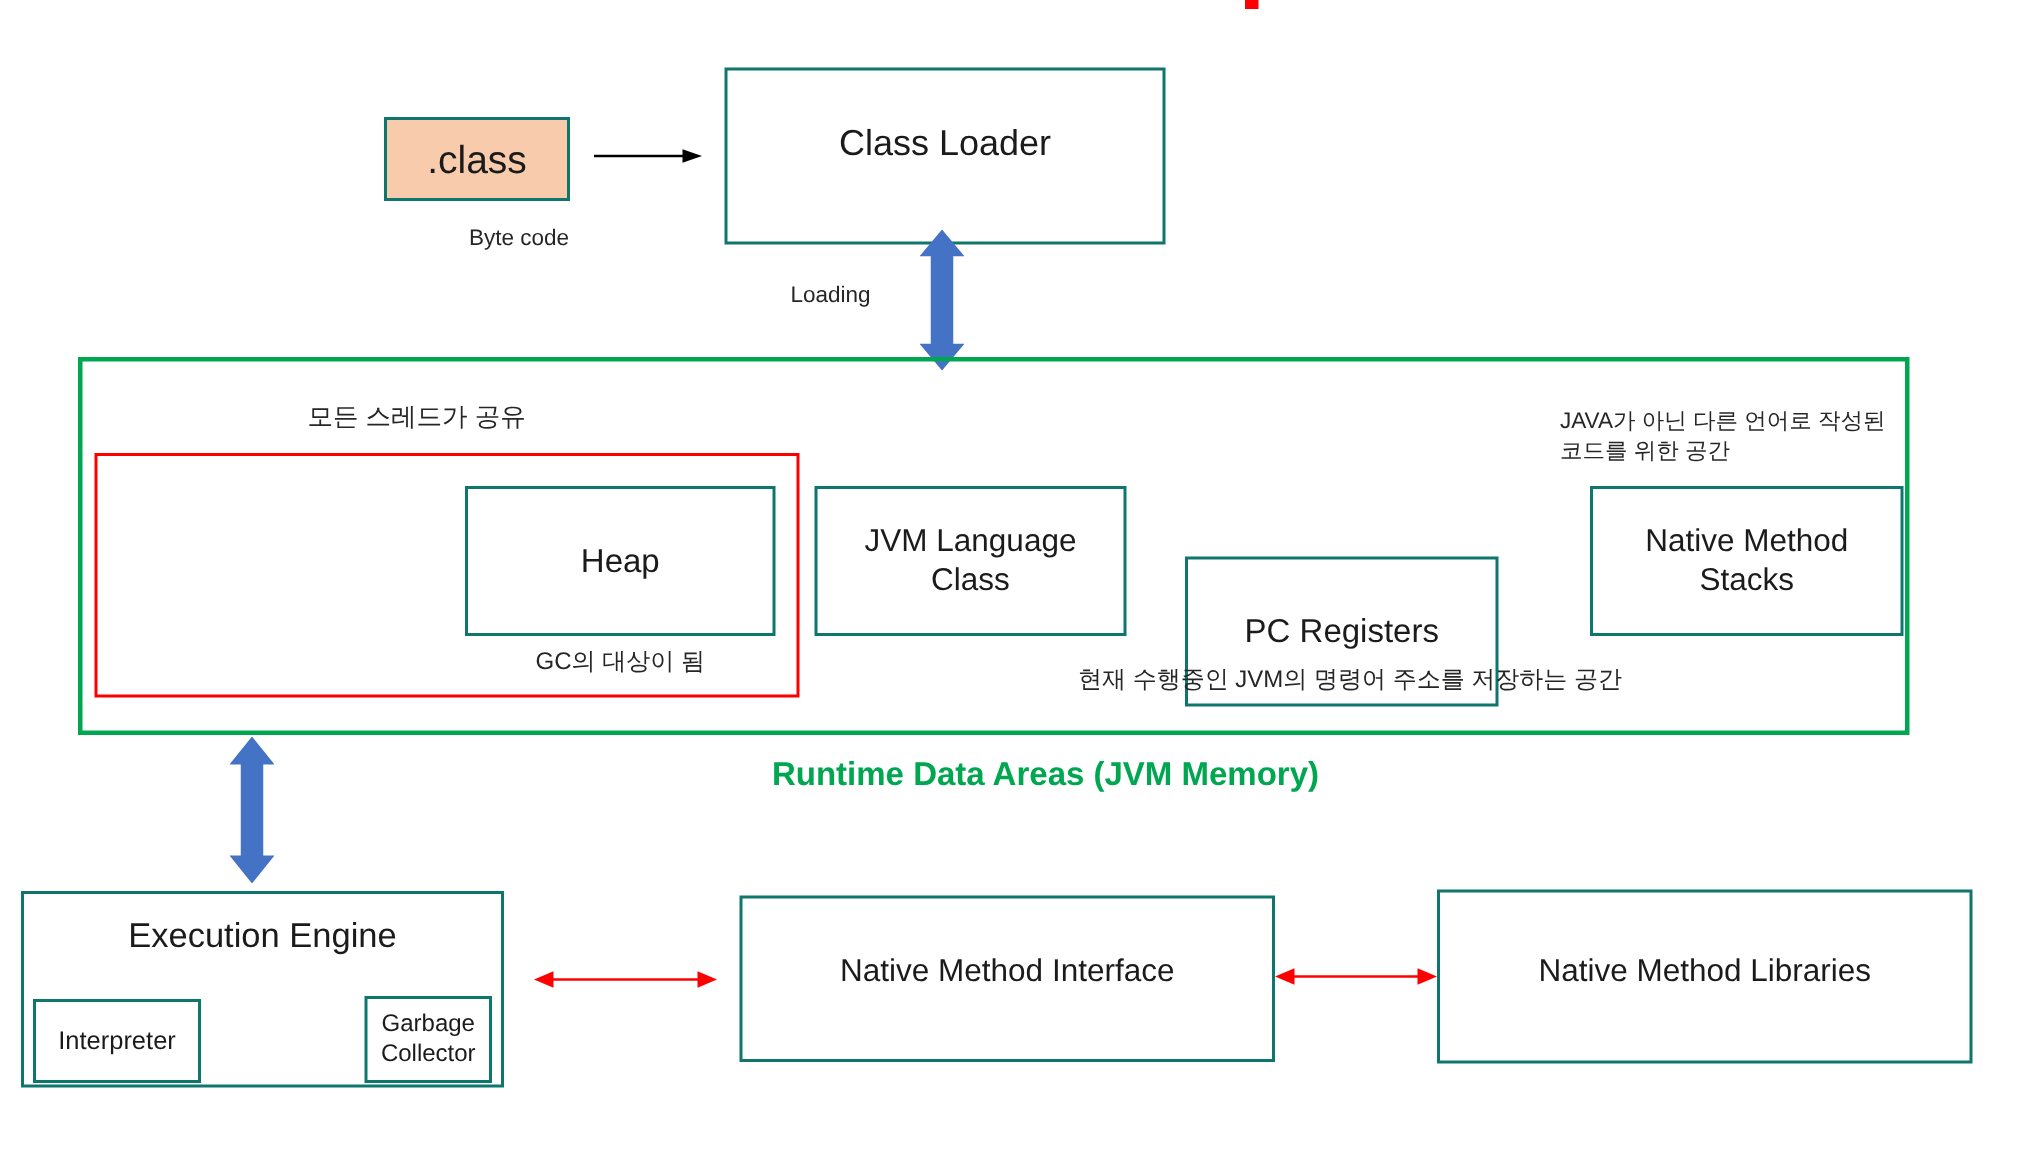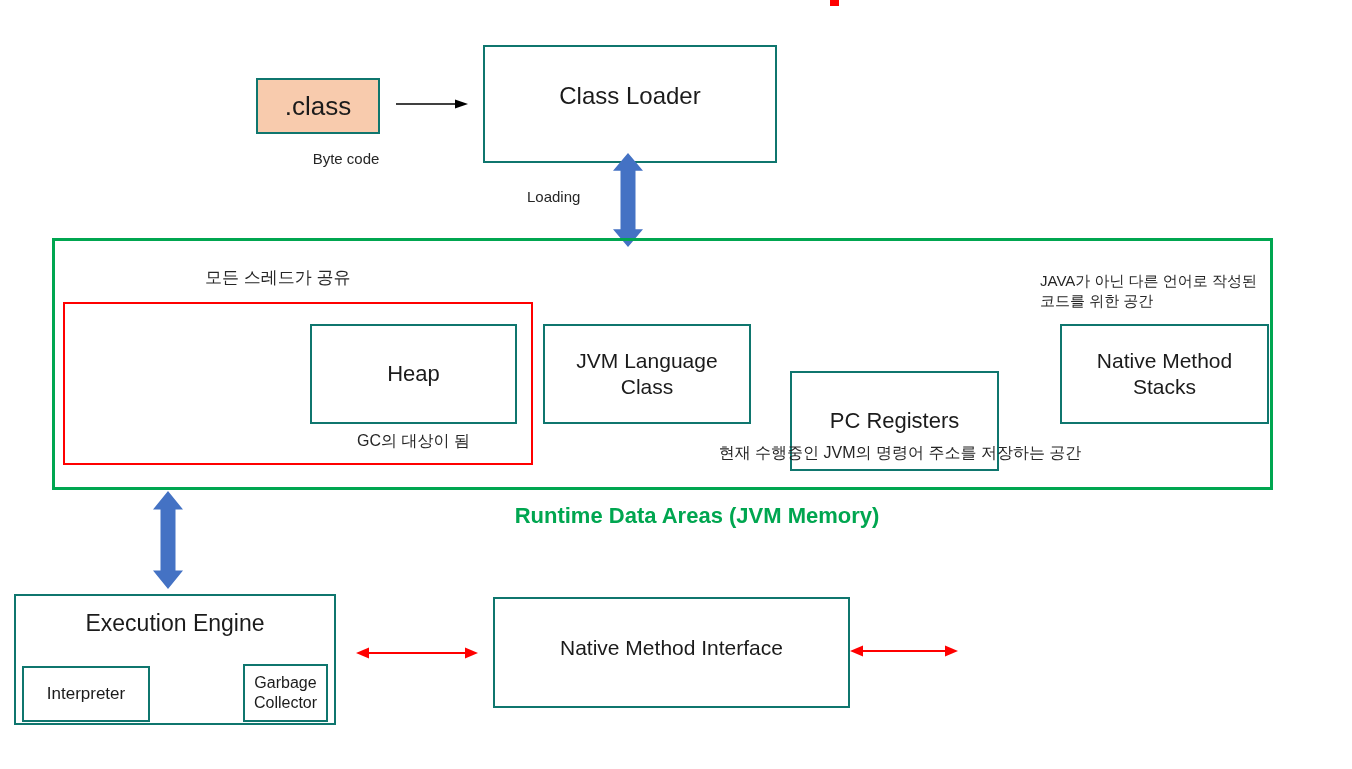--- a/index.html
+++ b/index.html
@@ -92,21 +92,21 @@
   <div class="note center" style="left: 700px; top: 443px; width: 400px; font-size: 16px; position: absolute;">현재 수행중인 JVM의 명령어 주소를 저장하는 공간</div>
 
   <div class="abs runtime-title" style="left:402px;top:503px;width:590px;">Runtime Data Areas (JVM Memory)</div>
 
   <svg class="abs blue-arrow" style="left:153px;top:491px;" width="30" height="98" viewBox="0 0 30 100" preserveAspectRatio="none">
     <polygon points="15,0 30,19 22.5,19 22.5,81 30,81 15,100 0,81 7.5,81 7.5,19 0,19" fill="currentColor"></polygon>
   </svg>
 
   <div class="abs box" style="left:14px;top:594px;width:322px;height:131px;display:block;">
     <div class="ee-title">Execution Engine</div>
-    <div class="abs box" style="left:6px;top:70px;width:128px;height:56px;font-size:17px;">
+    <div class="abs box" style="left:6px;top:70px;width:112px;height:56px;font-size:17px;">
       <span>Interpreter</span>
     </div>
     <div class="abs box" style="left:227px;top:68px;width:85px;height:58px;font-size:16px;padding:0 4px;">
       <span>Garbage Collector</span>
     </div>
   </div>
 
   <svg class="abs red-arrow" style="left:356px;top:646px;" width="122" height="14" viewBox="0 0 122 14">
     <line x1="10" y1="7" x2="112" y2="7" stroke="currentColor" stroke-width="1.8"></line>
     <polygon points="0,7 13,1.5 13,12.5" fill="currentColor"></polygon>
@@ -116,14 +116,17 @@
   <div class="abs box" style="left:493px;top:597px;width:357px;height:111px;font-size:21px;align-items:flex-start;padding-top:36px;">
     <span>Native Method Interface</span>
   </div>
 
   <svg class="abs red-arrow" style="left:850px;top:644px;" width="108" height="14" viewBox="0 0 108 14">
     <line x1="10" y1="7" x2="98" y2="7" stroke="currentColor" stroke-width="1.8"></line>
     <polygon points="0,7 13,1.5 13,12.5" fill="currentColor"></polygon>
     <polygon points="108,7 95,1.5 95,12.5" fill="currentColor"></polygon>
   </svg>
 
+  <div class="abs box" style="left:958px;top:593px;width:357px;height:116px;font-size:21px;align-items:flex-start;padding-top:40px;">
+    <span>Native Method Libraries</span>
+  </div>
 
 </div>
 
 </body></html>

